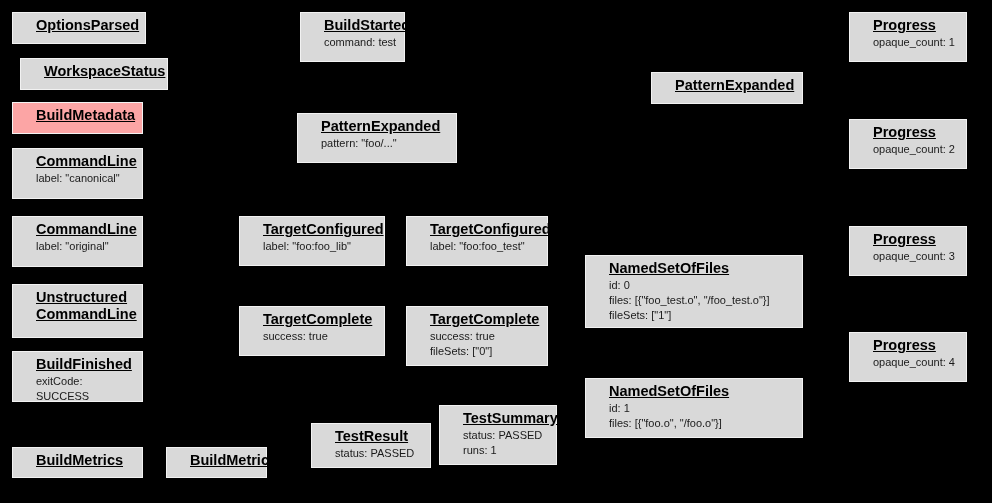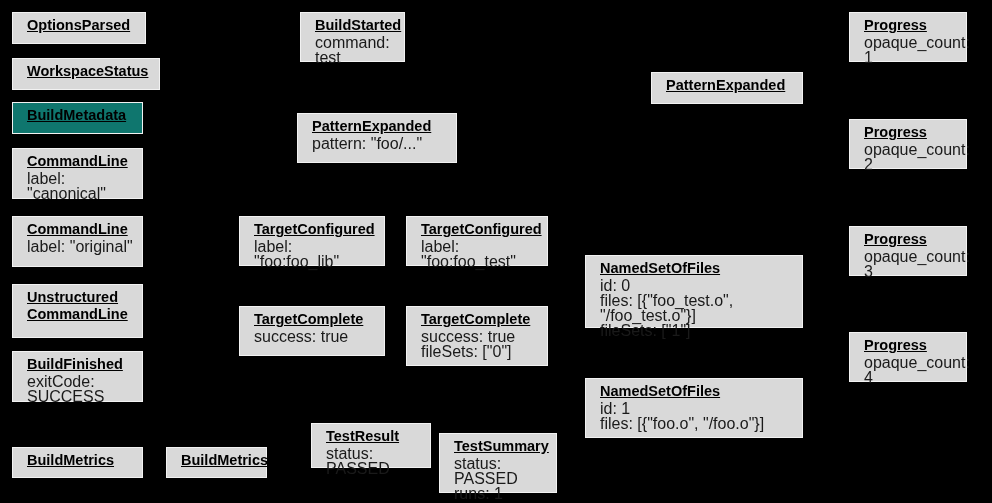--- a/index.html
+++ b/index.html
@@ -13,34 +13,34 @@
     height: 503px;
     background: #000000;
     overflow: hidden;
     font-family: "Liberation Sans", sans-serif;
   }
   .node {
     position: absolute;
     box-sizing: border-box;
     background: #d9d9d9;
     border: 1px solid #f2f2f2;
-    padding: 4px 6px 4px 14px;
+    padding: 4px 6px 4px 23px;
     color: #000000;
   }
   .node-title {
     font-size: 14.5px;
     font-weight: bold;
     line-height: 17px;
     text-decoration: underline;
     text-underline-offset: 1px;
     white-space: pre-line;
     color: #000000;
   }
   .node-detail {
-    font-size: 16px;
+    font-size: 11px;
     font-weight: normal;
     line-height: 15px;
     white-space: pre-line;
     color: #1a1a1a;
     margin-top: 1px;
   }
   .node-detail-line {
     display: block;
   }
 </style>
@@ -52,27 +52,27 @@
       <div class="node-title">OptionsParsed</div>
     </div>
     <div class="node" style="left: 300px; top: 12px; width: 105px; height: 50px; background: rgb(217, 217, 217); border-color: rgb(242, 242, 242);">
       <div class="node-title">BuildStarted</div>
       <div class="node-detail"><span class="node-detail-line">command: test</span></div>
     </div>
     <div class="node" style="left: 849px; top: 12px; width: 118px; height: 50px; background: rgb(217, 217, 217); border-color: rgb(242, 242, 242);">
       <div class="node-title">Progress</div>
       <div class="node-detail"><span class="node-detail-line">opaque_count: 1</span></div>
     </div>
-    <div class="node" style="left: 12px; top: 58px; width: 148px; height: 32px; background: rgb(217, 217, 217); border-color: rgb(242, 242, 242);">
+    <div class="node" style="left: 20px; top: 58px; width: 148px; height: 32px; background: rgb(217, 217, 217); border-color: rgb(242, 242, 242);">
       <div class="node-title">WorkspaceStatus</div>
     </div>
     <div class="node" style="left: 651px; top: 72px; width: 152px; height: 32px; background: rgb(217, 217, 217); border-color: rgb(242, 242, 242);">
       <div class="node-title">PatternExpanded</div>
     </div>
-    <div class="node" style="left: 12px; top: 102px; width: 131px; height: 32px; background: #0f766e; border-color: rgb(242, 242, 242);">
+    <div class="node" style="left: 12px; top: 102px; width: 131px; height: 32px; background: #fca5a5; border-color: rgb(242, 242, 242);">
       <div class="node-title">BuildMetadata</div>
     </div>
     <div class="node" style="left: 297px; top: 113px; width: 160px; height: 50px; background: rgb(217, 217, 217); border-color: rgb(242, 242, 242);">
       <div class="node-title">PatternExpanded</div>
       <div class="node-detail"><span class="node-detail-line">pattern: "foo/..."</span></div>
     </div>
     <div class="node" style="left: 849px; top: 119px; width: 118px; height: 50px; background: rgb(217, 217, 217); border-color: rgb(242, 242, 242);">
       <div class="node-title">Progress</div>
       <div class="node-detail"><span class="node-detail-line">opaque_count: 2</span></div>
     </div>
@@ -117,21 +117,21 @@
       <div class="node-detail"><span class="node-detail-line">opaque_count: 4</span></div>
     </div>
     <div class="node" style="left: 12px; top: 351px; width: 131px; height: 51px; background: rgb(217, 217, 217); border-color: rgb(242, 242, 242);">
       <div class="node-title">BuildFinished</div>
       <div class="node-detail"><span class="node-detail-line">exitCode: SUCCESS</span></div>
     </div>
     <div class="node" style="left: 585px; top: 378px; width: 218px; height: 60px; background: rgb(217, 217, 217); border-color: rgb(242, 242, 242);">
       <div class="node-title">NamedSetOfFiles</div>
       <div class="node-detail"><span class="node-detail-line">id: 1</span><span class="node-detail-line">files: [{"foo.o", "/foo.o"}]</span></div>
     </div>
-    <div class="node" style="left: 439px; top: 405px; width: 118px; height: 60px; background: rgb(217, 217, 217); border-color: rgb(242, 242, 242); margin-top: 28px;">
+    <div class="node" style="left: 439px; top: 405px; width: 118px; height: 60px; background: rgb(217, 217, 217); border-color: rgb(242, 242, 242);">
       <div class="node-title">TestSummary</div>
       <div class="node-detail"><span class="node-detail-line">status: PASSED</span><span class="node-detail-line">runs: 1</span></div>
     </div>
     <div class="node" style="left: 311px; top: 423px; width: 120px; height: 45px; background: rgb(217, 217, 217); border-color: rgb(242, 242, 242);">
       <div class="node-title">TestResult</div>
       <div class="node-detail"><span class="node-detail-line">status: PASSED</span></div>
     </div>
     <div class="node" style="left: 12px; top: 447px; width: 131px; height: 31px; background: rgb(217, 217, 217); border-color: rgb(242, 242, 242);">
       <div class="node-title">BuildMetrics</div>
     </div>

